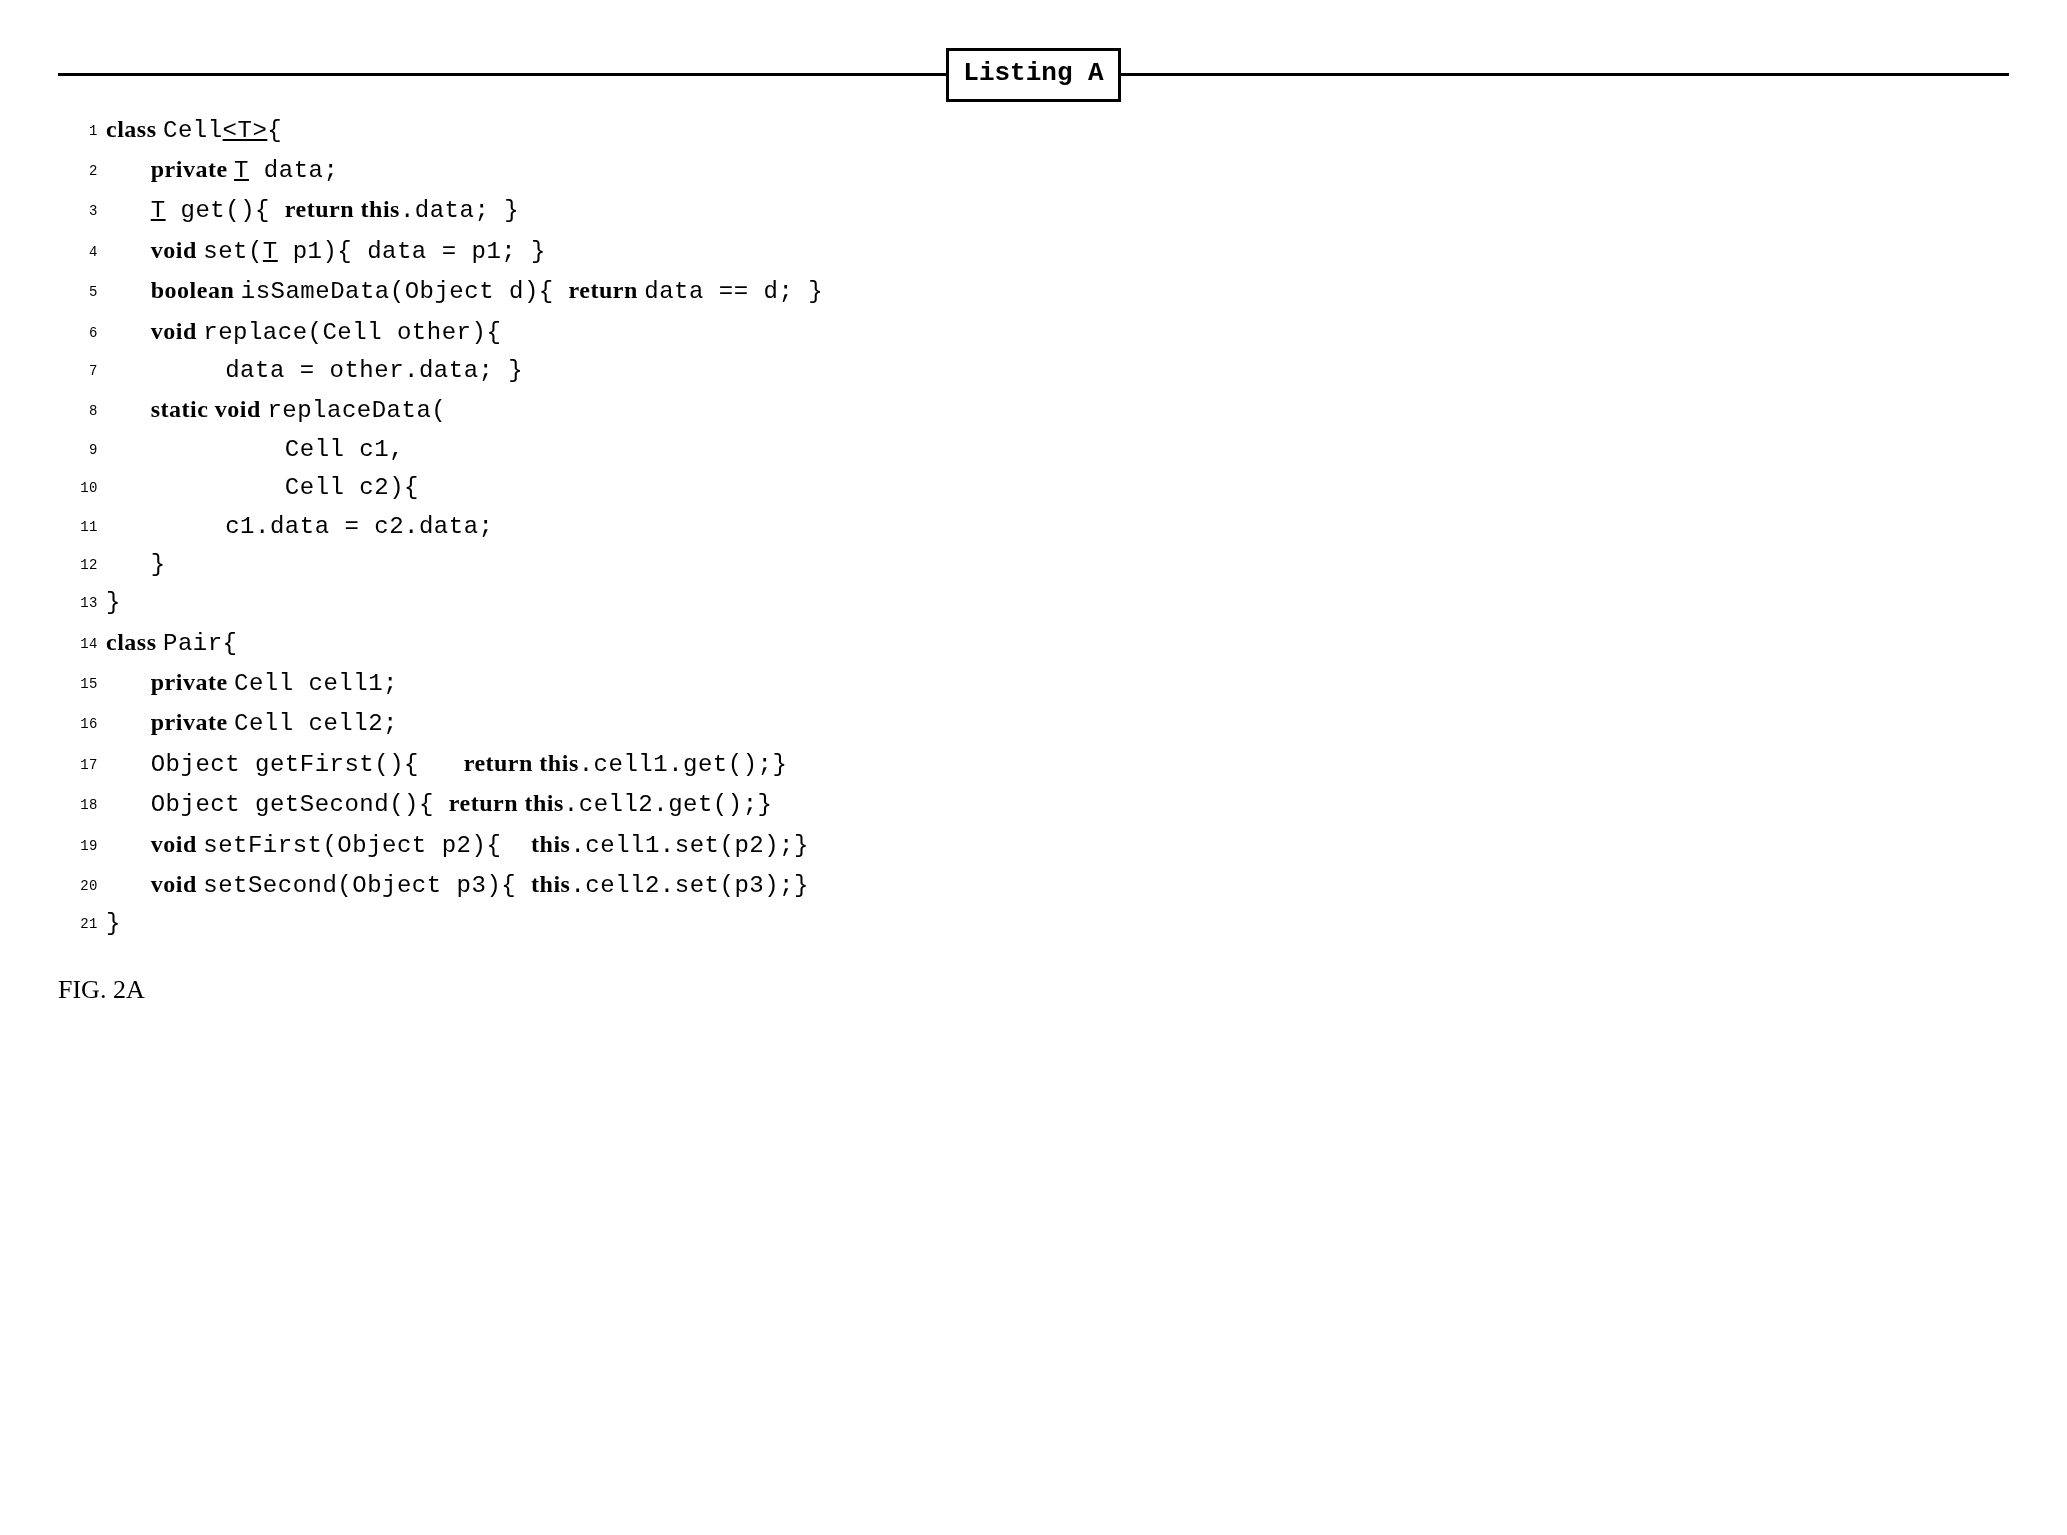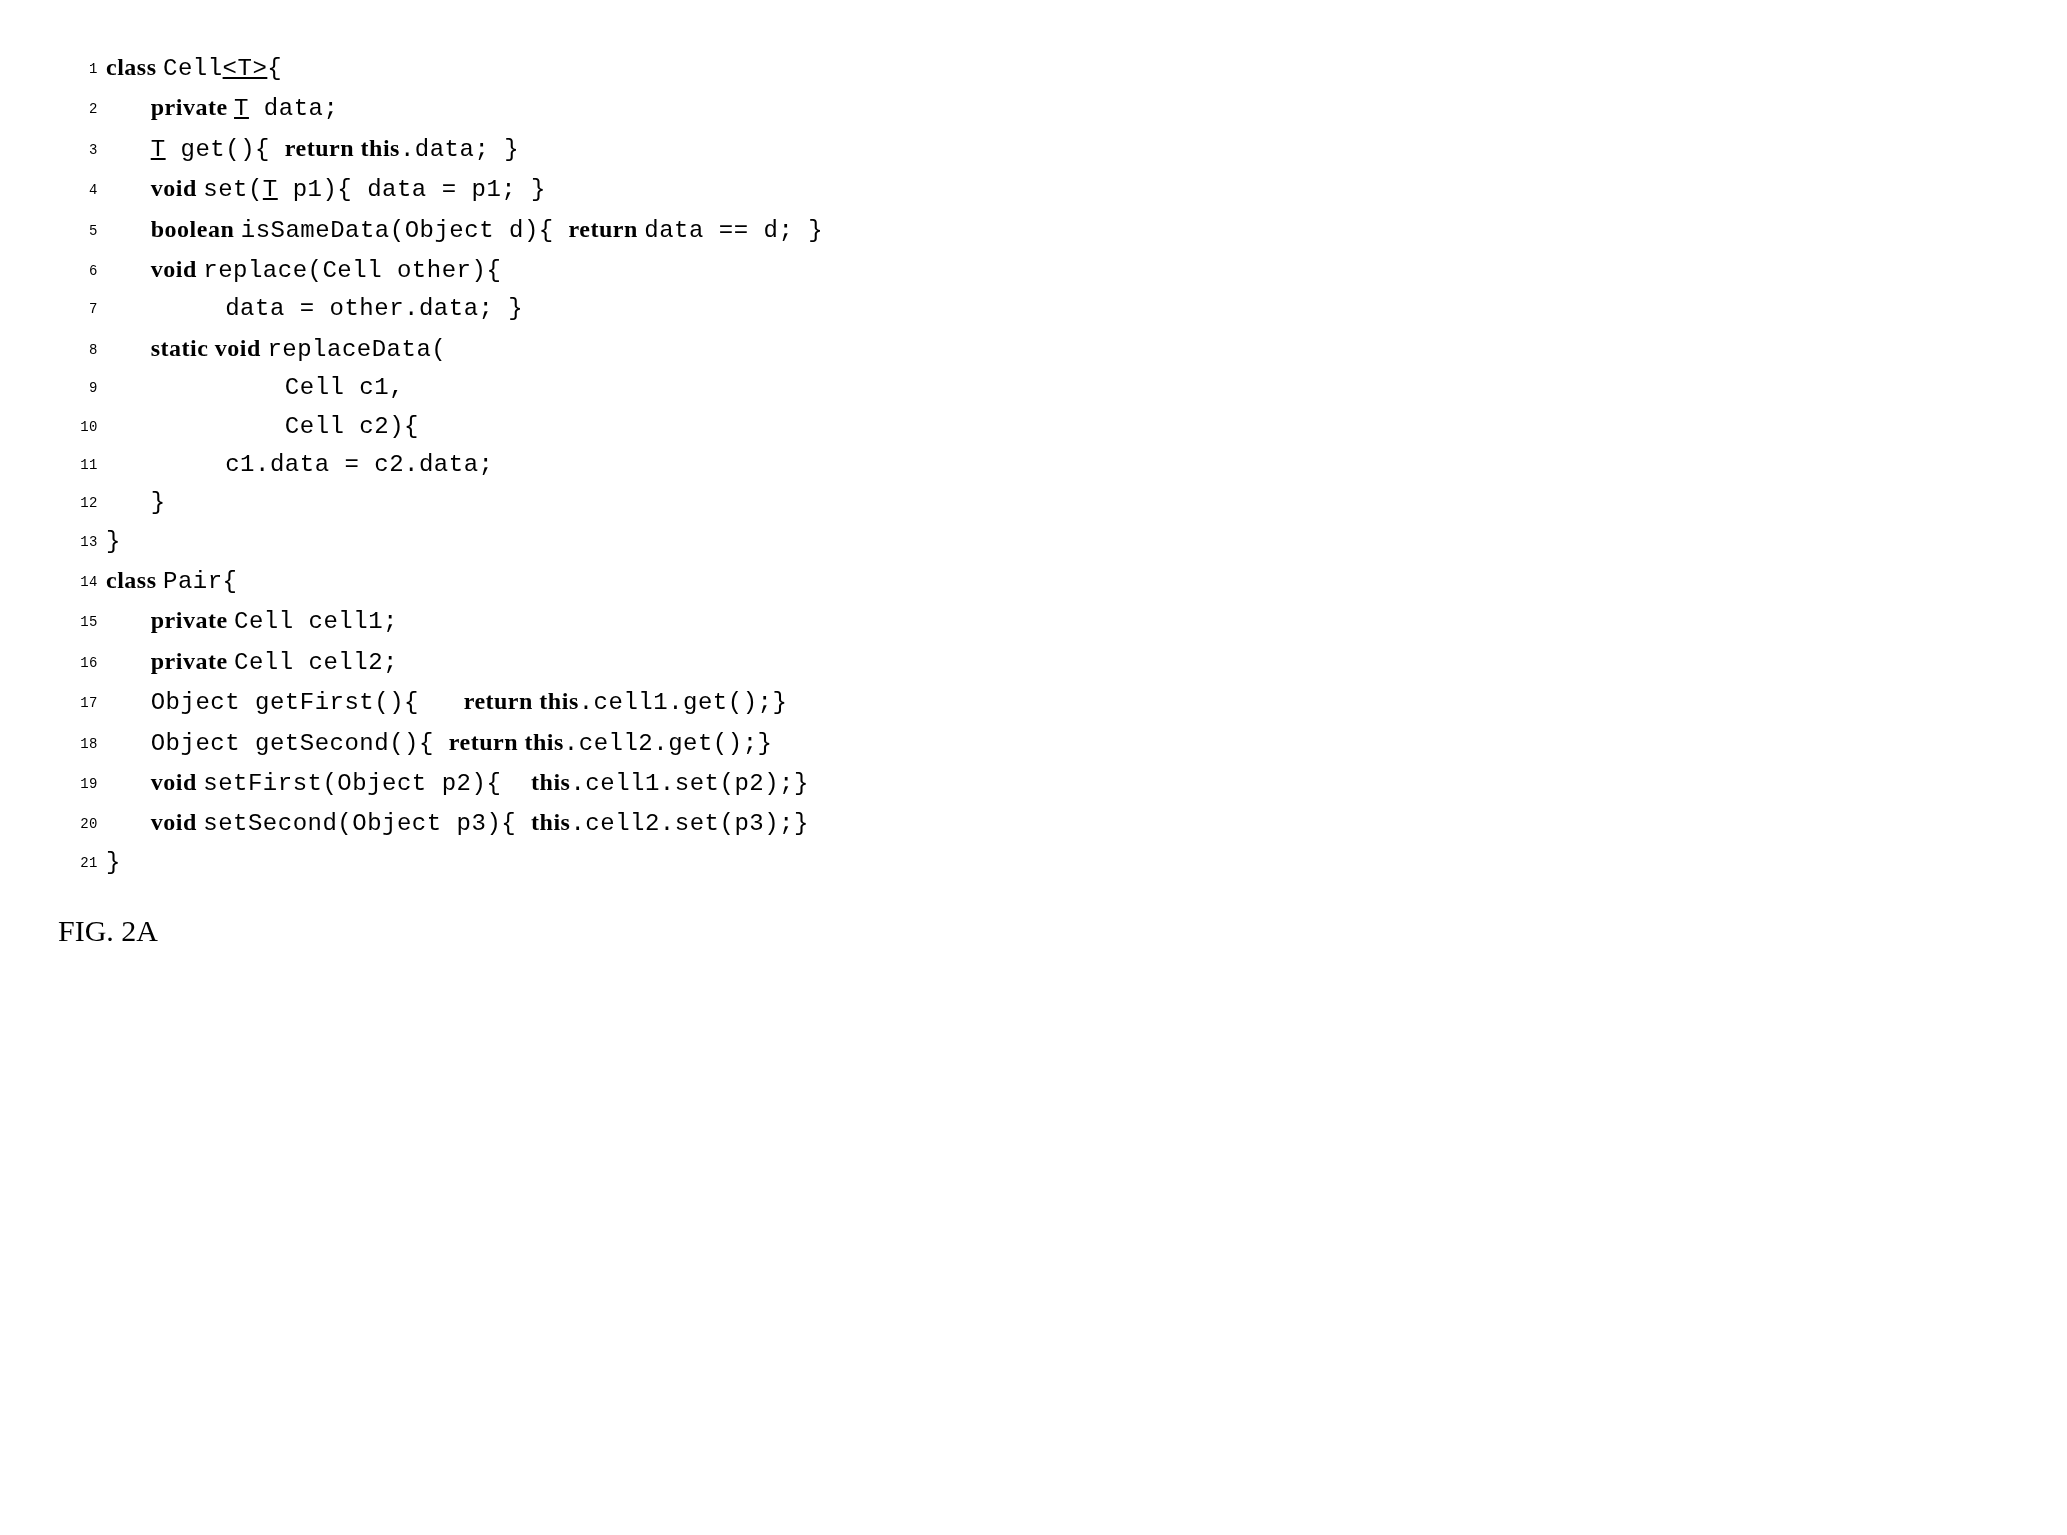--- a/index.html
+++ b/index.html
@@ -46,24 +46,29 @@
       margin-right: 8px;
       flex-shrink: 0;
       position: relative;
       top: -2px;
     }
     .kw { font-weight: bold; font-family: Liberation Serif, serif; }
     .ul { text-decoration: underline; }
     .fig {
       margin-top: 25px;
       font-family: "Times New Roman", Times, serif;
-      font-size: 30px;
+      font-size: 26px;
     }
   </style>
 </head>
 <body>
 
 <div class="wrapper">
+  <div class="title-row">
+    <div class="title-rule"></div>
+    <div class="title-box">Listing A</div>
+    <div class="title-rule"></div>
+  </div>
 
   <div class="code" id="code"><div class="line"><span class="ln">1</span><span><span class="kw">class </span><span>Cell</span><span class="ul">&lt;T&gt;</span><span>{</span></span></div><div class="line"><span class="ln">2</span><span><span>   </span><span class="kw">private </span><span class="ul">T</span><span> data;</span></span></div><div class="line"><span class="ln">3</span><span><span>   </span><span class="ul">T</span><span> get(){ </span><span class="kw">return this</span><span>.data; }</span></span></div><div class="line"><span class="ln">4</span><span><span>   </span><span class="kw">void </span><span>set(</span><span class="ul">T</span><span> p1){ data = p1; }</span></span></div><div class="line"><span class="ln">5</span><span><span>   </span><span class="kw">boolean </span><span>isSameData(Object d){ </span><span class="kw">return </span><span>data == d; }</span></span></div><div class="line"><span class="ln">6</span><span><span>   </span><span class="kw">void </span><span>replace(Cell other){</span></span></div><div class="line"><span class="ln">7</span><span><span>        data = other.data; }</span></span></div><div class="line"><span class="ln">8</span><span><span>   </span><span class="kw">static void </span><span>replaceData(</span></span></div><div class="line"><span class="ln">9</span><span><span>            Cell c1,</span></span></div><div class="line"><span class="ln">10</span><span><span>            Cell c2){</span></span></div><div class="line"><span class="ln">11</span><span><span>        c1.data = c2.data;</span></span></div><div class="line"><span class="ln">12</span><span><span>   }</span></span></div><div class="line"><span class="ln">13</span><span><span>}</span></span></div><div class="line"><span class="ln">14</span><span><span class="kw">class </span><span>Pair{</span></span></div><div class="line"><span class="ln">15</span><span><span>   </span><span class="kw">private </span><span>Cell cell1;</span></span></div><div class="line"><span class="ln">16</span><span><span>   </span><span class="kw">private </span><span>Cell cell2;</span></span></div><div class="line"><span class="ln">17</span><span><span>   Object getFirst(){   </span><span class="kw">return this</span><span>.cell1.get();}</span></span></div><div class="line"><span class="ln">18</span><span><span>   Object getSecond(){ </span><span class="kw">return this</span><span>.cell2.get();}</span></span></div><div class="line"><span class="ln">19</span><span><span>   </span><span class="kw">void </span><span>setFirst(Object p2){  </span><span class="kw">this</span><span>.cell1.set(p2);}</span></span></div><div class="line"><span class="ln">20</span><span><span>   </span><span class="kw">void </span><span>setSecond(Object p3){ </span><span class="kw">this</span><span>.cell2.set(p3);}</span></span></div><div class="line"><span class="ln">21</span><span><span>}</span></span></div></div>
 </div>
 
 <div class="fig">FIG. 2A</div>
 
 </body></html>

